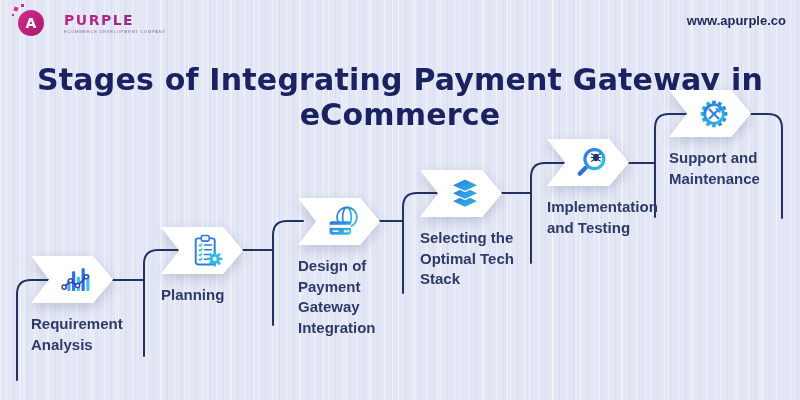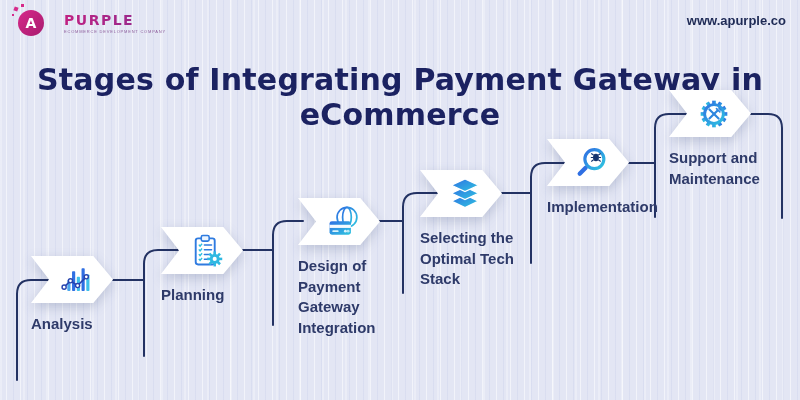--- a/index.html
+++ b/index.html
@@ -89,20 +89,21 @@
       <rect x="37" y="17" width="4" height="21" rx="1" fill="#3fc0ea"></rect>
       <polyline points="9,33 17,25 26,31 37,20" fill="none" stroke="#2743ae" stroke-width="2"></polyline>
       <circle cx="9" cy="33" r="2.6" fill="#fff" stroke="#2743ae" stroke-width="1.8"></circle>
       <circle cx="17" cy="25" r="2.6" fill="#fff" stroke="#2743ae" stroke-width="1.8"></circle>
       <circle cx="26" cy="31" r="2.6" fill="#fff" stroke="#2743ae" stroke-width="1.8"></circle>
       <circle cx="37" cy="20" r="2.6" fill="#fff" stroke="#2743ae" stroke-width="1.8"></circle>
     </svg>
   </div>
     </div>
   <div class="stage-label">
+    <span>Requirement</span>
       <span>Analysis</span>
   </div>
 </div>
 
 <div class="stage" style="left:161px;top:227px;">
   <div class="arrow-wrap">
       <div class="arrow">
     <svg width="38" height="38" viewBox="0 0 48 48">
       <rect x="11" y="8" width="24" height="33" rx="3" fill="#fff" stroke="#2f7be0" stroke-width="2.4"></rect>
       <rect x="18" y="4.5" width="10" height="7" rx="2" fill="#eaf4ff" stroke="#2f7be0" stroke-width="2"></rect>
@@ -212,20 +213,21 @@
         <line x1="-3.5" y1="0" x2="-6.5" y2="0"></line>
             <line x1="3.5" y1="0" x2="6.5" y2="0"></line>
         <line x1="-3" y1="3" x2="-6" y2="5"></line>
             <line x1="3" y1="3" x2="6" y2="5"></line>
       </g>
     </svg>
   </div>
     </div>
   <div class="stage-label">
     <span>Implementation</span>
+      <span>and Testing</span>
   </div>
 </div>
 
 <div class="stage" style="left:669px;top:90px;">
   <div class="arrow-wrap">
       <div class="arrow">
     <svg width="40" height="40" viewBox="0 0 48 48">
       <defs>
         <linearGradient id="g6" x1="0" y1="0" x2="1" y2="1">
           <stop offset="0" stop-color="#2f6fe3"></stop>

